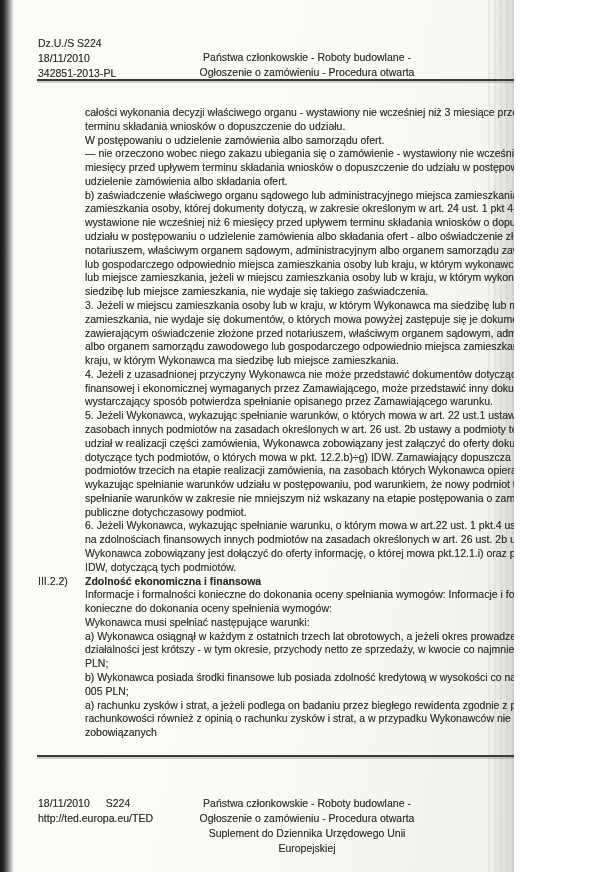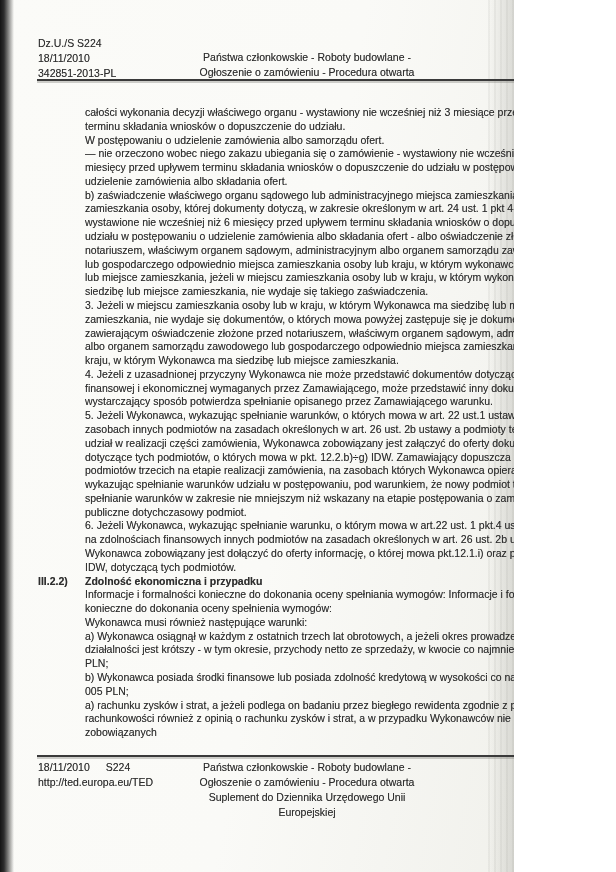--- a/index.html
+++ b/index.html
@@ -38,23 +38,23 @@
     box-shadow: 0 2px 0 rgba(120,120,115,0.35);
   }
   .header-rule { top: 79px; }
   .footer-rule { top: 755px; }
   .doc-body {
     position: absolute; left: 85px; top: 106px; width: 494px;
     font-size: 10.5px; line-height: 13.78px;
   }
   .para { margin: 0; }
   .para.heading { position: relative; font-weight: bold; }
-  .sec-num { position: absolute; left: -47px; font-weight: bold; }
+  .sec-num { position: absolute; left: -47px; font-weight: normal; }
   footer {
-    position: absolute; left: 38px; top: 760px; width: 538px;
+    position: absolute; left: 38px; top: 796px; width: 538px;
     display: flex; align-items: flex-start;
     font-size: 10.5px; line-height: 15px;
   }
   .f-left { width: 160px; }
   .f-series { margin-left: 16px; }
   .f-center { flex: 1; text-align: center; }
   .f-right { width: 160px; text-align: right; }
 </style>
 </head>
 <body>
@@ -82,23 +82,23 @@
 
   <main class="doc-body" id="doc-body">
       <p class="para">całości wykonania decyzji właściwego organu - wystawiony nie wcześniej niż 3 miesiące przed upływem terminu składania wniosków o dopuszczenie do udziału.</p>
       <p class="para">W postępowaniu o udzielenie zamówienia albo samorządu ofert.</p>
       <p class="para">— nie orzeczono wobec niego zakazu ubiegania się o zamówienie - wystawiony nie wcześniej niż 6 miesięcy przed upływem terminu składania wniosków o dopuszczenie do udziału w postępowaniu o udzielenie zamówienia albo składania ofert.</p>
       <p class="para">b) zaświadczenie właściwego organu sądowego lub administracyjnego miejsca zamieszkania albo zamieszkania osoby, której dokumenty dotyczą, w zakresie określonym w art. 24 ust. 1 pkt 4-8 ustawy - wystawione nie wcześniej niż 6 miesięcy przed upływem terminu składania wniosków o dopuszczenie do udziału w postępowaniu o udzielenie zamówienia albo składania ofert - albo oświadczenie złożone przed notariuszem, właściwym organem sądowym, administracyjnym albo organem samorządu zawodowego lub gospodarczego odpowiednio miejsca zamieszkania osoby lub kraju, w którym wykonawca ma siedzibę lub miejsce zamieszkania, jeżeli w miejscu zamieszkania osoby lub w kraju, w którym wykonawca ma siedzibę lub miejsce zamieszkania, nie wydaje się takiego zaświadczenia.</p>
       <p class="para">3. Jeżeli w miejscu zamieszkania osoby lub w kraju, w którym Wykonawca ma siedzibę lub miejsce zamieszkania, nie wydaje się dokumentów, o których mowa powyżej zastępuje się je dokumentem zawierającym oświadczenie złożone przed notariuszem, właściwym organem sądowym, administracyjnym albo organem samorządu zawodowego lub gospodarczego odpowiednio miejsca zamieszkania osoby lub kraju, w którym Wykonawca ma siedzibę lub miejsce zamieszkania.</p>
       <p class="para">4. Jeżeli z uzasadnionej przyczyny Wykonawca nie może przedstawić dokumentów dotyczących sytuacji finansowej i ekonomicznej wymaganych przez Zamawiającego, może przedstawić inny dokument, który w wystarczający sposób potwierdza spełnianie opisanego przez Zamawiającego warunku.</p>
       <p class="para">5. Jeżeli Wykonawca, wykazując spełnianie warunków, o których mowa w art. 22 ust.1 ustawy. polega na zasobach innych podmiotów na zasadach określonych w art. 26 ust. 2b ustawy a podmioty te będą brały udział w realizacji części zamówienia, Wykonawca zobowiązany jest załączyć do oferty dokumenty dotyczące tych podmiotów, o których mowa w pkt. 12.2.b)÷g) IDW. Zamawiający dopuszcza zmianę podmiotów trzecich na etapie realizacji zamówienia, na zasobach których Wykonawca opierał się, wykazując spełnianie warunków udziału w postępowaniu, pod warunkiem, że nowy podmiot trzeci wykaże spełnianie warunków w zakresie nie mniejszym niż wskazany na etapie postępowania o zamówienie publiczne dotychczasowy podmiot.</p>
       <p class="para">6. Jeżeli Wykonawca, wykazując spełnianie warunku, o którym mowa w art.22 ust. 1 pkt.4 ustawy polega na zdolnościach finansowych innych podmiotów na zasadach określonych w art. 26 ust. 2b ustawy Wykonawca zobowiązany jest dołączyć do oferty informację, o której mowa pkt.12.1.i) oraz pkt.12.1.j) IDW, dotyczącą tych podmiotów.</p>
-      <p class="para heading"><span class="sec-num">III.2.2)</span><span>Zdolność ekonomiczna i przypadku</span></p>
+      <p class="para heading"><span class="sec-num">III.2.2)</span><span>Zdolność ekonomiczna i finansowa</span></p>
       <p class="para">Informacje i formalności konieczne do dokonania oceny spełniania wymogów: Informacje i formalności konieczne do dokonania oceny spełnienia wymogów:</p>
-      <p class="para">Wykonawca musi również następujące warunki:</p>
+      <p class="para">Wykonawca musi spełniać następujące warunki:</p>
       <p class="para">a) Wykonawca osiągnął w każdym z ostatnich trzech lat obrotowych, a jeżeli okres prowadzenia działalności jest krótszy - w tym okresie, przychody netto ze sprzedaży, w kwocie co najmniej 5 001 000 PLN;</p>
       <p class="para">b) Wykonawca posiada środki finansowe lub posiada zdolność kredytową w wysokości co najmniej 1 000 005 PLN;</p>
       <p class="para">a) rachunku zysków i strat, a jeżeli podlega on badaniu przez biegłego rewidenta zgodnie z przepisami o rachunkowości również z opinią o rachunku zysków i strat, a w przypadku Wykonawców nie zobowiązanych</p>
     </main>
 
   <div class="rule footer-rule"></div>
 
   <footer>
     <div class="f-left">
       <div><span>18/11/2010</span><span class="f-series">S224</span></div>

